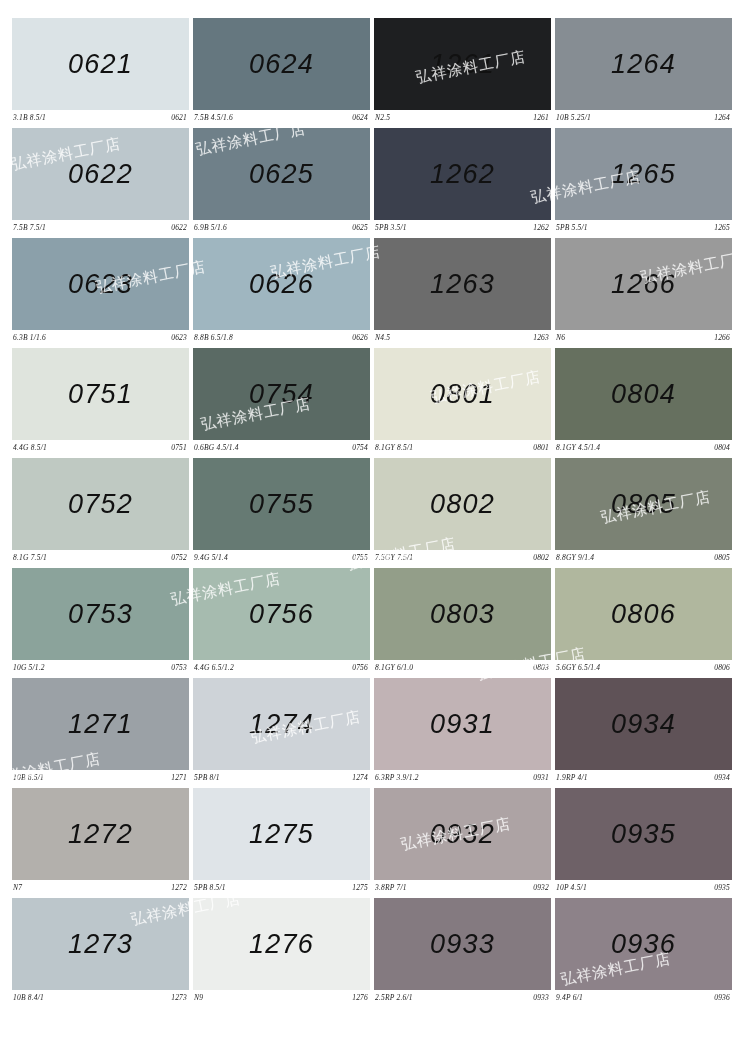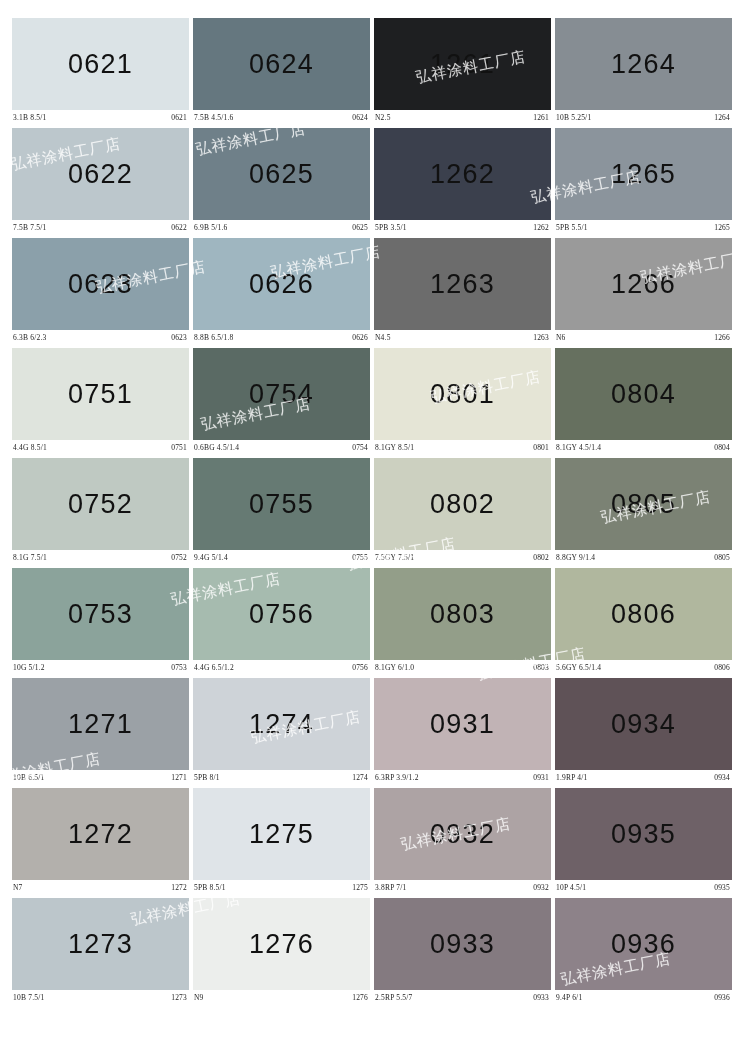--- a/index.html
+++ b/index.html
@@ -22,20 +22,21 @@
     width: 726px;
     display: grid;
     grid-template-columns: repeat(4, 177px);
     column-gap: 4px;
     row-gap: 0px;
   }
   .swatch-cell {
     width: 177px;
     margin-bottom: 3px;
     background: #ffffff;
+    font-style: italic;
   }
   .chip {
     height: 92px;
     display: flex;
     align-items: center;
     justify-content: center;
     position: relative;
   }
   .chip-number {
     font-family: "Liberation Sans", sans-serif;
@@ -156,21 +157,21 @@
         <div class="caption">
           <span class="munsell">5PB 5.5/1</span>
           <span class="code">1265</span>
         </div>
       </div>
       <div class="swatch-cell">
         <div class="chip dark" style="background: rgb(139, 160, 170);">
           <span class="chip-number">0623</span>
         </div>
         <div class="caption">
-          <span class="munsell">6.3B 6/2.3</span>
+          <span class="munsell">6.3B 1/1.6</span>
           <span class="code">0623</span>
         </div>
       </div>
       <div class="swatch-cell">
         <div class="chip dark" style="background: rgb(159, 182, 192);">
           <span class="chip-number">0626</span>
         </div>
         <div class="caption">
           <span class="munsell">8.8B 6.5/1.8</span>
           <span class="code">0626</span>
@@ -372,39 +373,39 @@
         <div class="caption">
           <span class="munsell">10P 4.5/1</span>
           <span class="code">0935</span>
         </div>
       </div>
       <div class="swatch-cell">
         <div class="chip dark" style="background: rgb(188, 198, 203);">
           <span class="chip-number">1273</span>
         </div>
         <div class="caption">
-          <span class="munsell">10B 7.5/1</span>
+          <span class="munsell">10B 8.4/1</span>
           <span class="code">1273</span>
         </div>
       </div>
       <div class="swatch-cell">
         <div class="chip dark" style="background: rgb(236, 238, 236);">
           <span class="chip-number">1276</span>
         </div>
         <div class="caption">
           <span class="munsell">N9</span>
           <span class="code">1276</span>
         </div>
       </div>
       <div class="swatch-cell">
         <div class="chip dark" style="background: rgb(132, 122, 128);">
           <span class="chip-number">0933</span>
         </div>
         <div class="caption">
-          <span class="munsell">2.5RP 5.5/7</span>
+          <span class="munsell">2.5RP 2.6/1</span>
           <span class="code">0933</span>
         </div>
       </div>
       <div class="swatch-cell">
         <div class="chip dark" style="background: rgb(141, 130, 137);">
           <span class="chip-number">0936</span>
         </div>
         <div class="caption">
           <span class="munsell">9.4P 6/1</span>
           <span class="code">0936</span>

